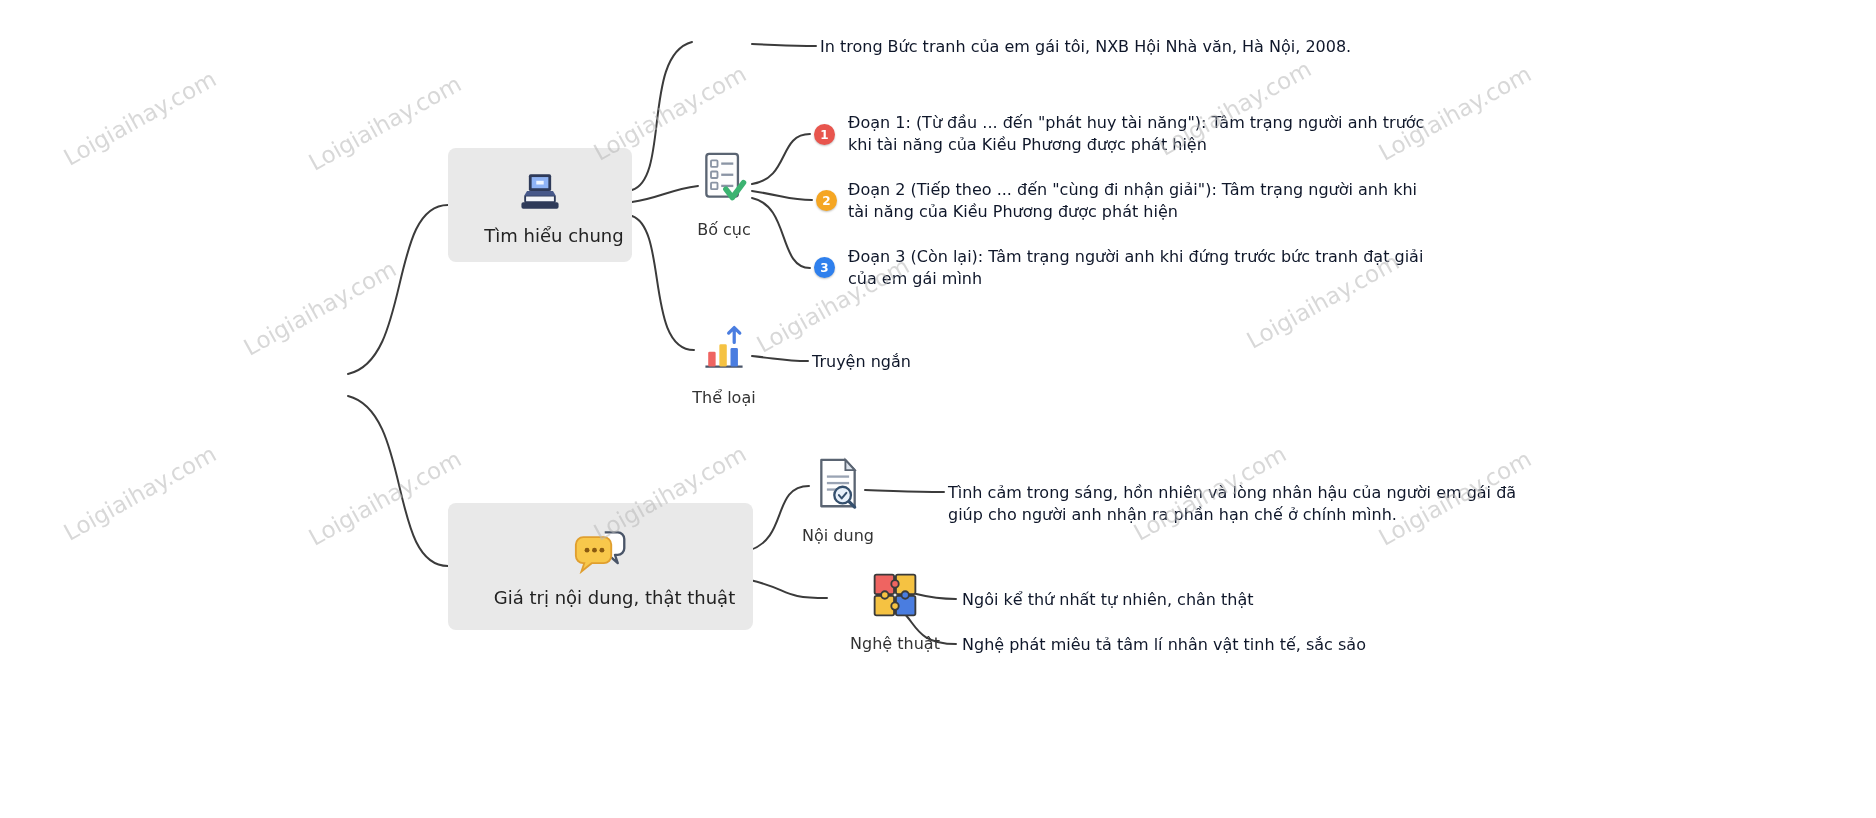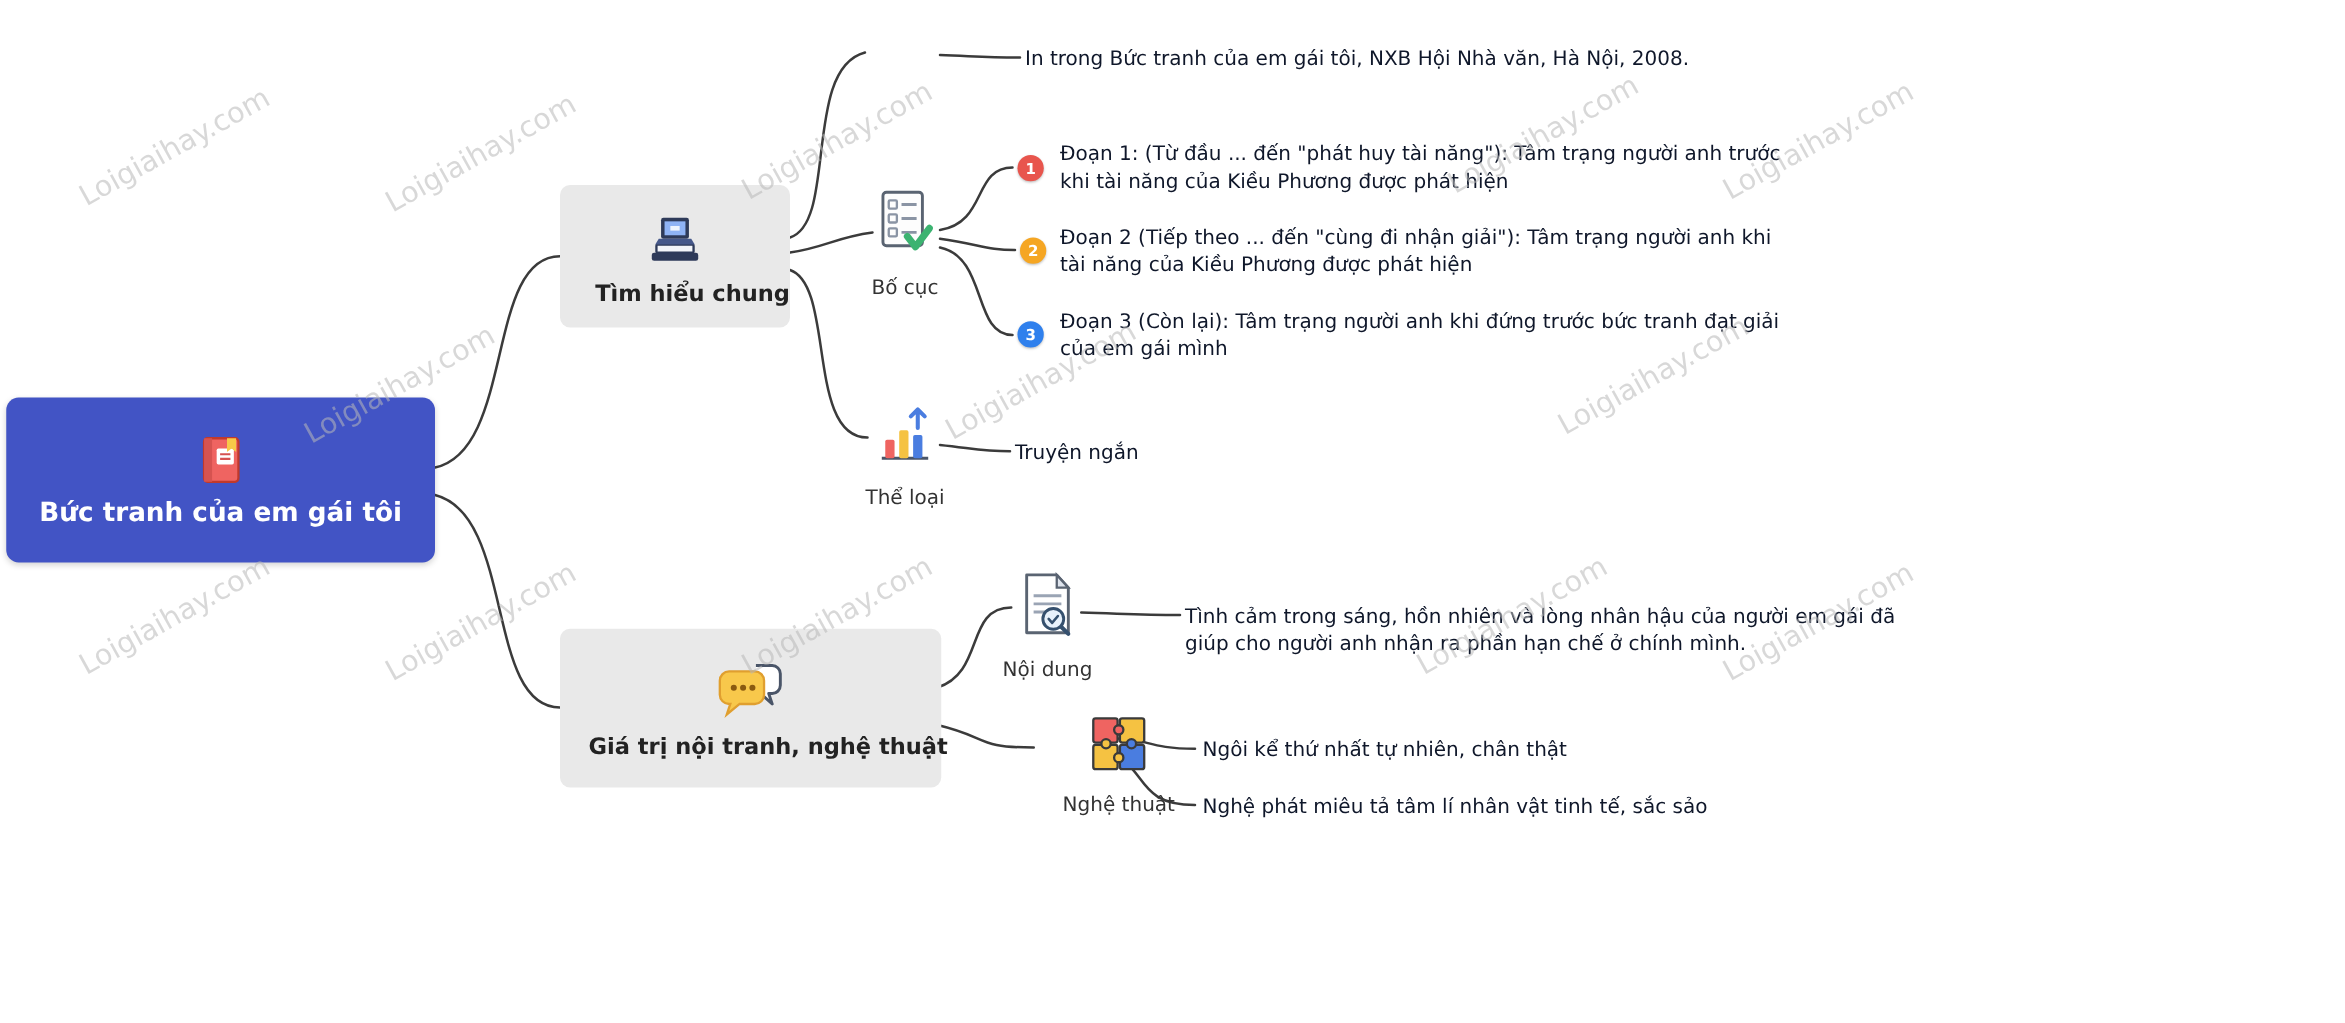--- a/index.html
+++ b/index.html
@@ -16,21 +16,21 @@
     justify-content:center; gap:8px; z-index:2; box-shadow:0 2px 5px rgba(0,0,0,.18);
   }
   .root-label { color:#ffffff; font-weight:bold; font-size:21px; white-space:nowrap; }
 
   .branch-node {
     position:absolute; border-radius:8px; display:flex; flex-direction:column;
     align-items:center; justify-content:center; gap:8px; z-index:2;
   }
   .branch1 { left:448px; top:148px; width:184px; height:114px; }
   .branch2 { left:448px; top:503px; width:305px; height:127px; }
-  .branch-label { font-weight:bold; font-size:18px; color:#222222; white-space:nowrap;margin-left:28px; }
+  .branch-label { font-weight:normal; font-size:18px; color:#222222; white-space:nowrap;margin-left:28px; }
 
   .leaf {
     position:absolute; display:flex; flex-direction:column; align-items:center; z-index:2;
   }
   .leaf-label { font-size:16px; color:#333333; margin-top:14px; white-space:nowrap; }
   .icon { display:flex; align-items:center; justify-content:center; }
 
   .text-block {
     position:absolute; font-size:16px; line-height:22px; color:#0f172a; z-index:2;
   }
@@ -64,33 +64,20 @@
     <path d="M752 191 C785 196 790 200 812 200"></path>
     <path d="M752 198 C790 206 778 268 810 268"></path>
     <path d="M752 356 C780 359 786 361 808 361"></path>
     <path d="M750 550 C788 538 772 486 809 486"></path>
     <path d="M750 580 C792 590 780 598 827 598"></path>
     <path d="M865 490 C900 491 912 492 944 492"></path>
     <path d="M883 591 C918 589 915 599 956 599"></path>
     <path d="M883 602 C920 610 905 644 956 644"></path>
   </svg>
 
-  <div class="root-node" style="background: rgb(66, 84, 197);">
-    <span class="icon">
-      <svg viewBox="0 0 48 48" width="44" height="44">
-        <rect x="9" y="5" width="30" height="38" rx="3" fill="#ef6461" stroke="#c0392b" stroke-width="2"></rect>
-        <rect x="9" y="5" width="7" height="38" fill="#d65350"></rect>
-        <rect x="20" y="14" width="15" height="14" rx="1.5" fill="#ffffff"></rect>
-        <line x1="23" y1="19" x2="32" y2="19" stroke="#d65350" stroke-width="1.8"></line>
-        <line x1="23" y1="23" x2="32" y2="23" stroke="#d65350" stroke-width="1.8"></line>
-        <path d="M29 5 h8 v12 l-4 -3 -4 3 z" fill="#f7c948"></path>
-      </svg>
-    </span>
-    <span class="root-label">Bức tranh của em gái tôi</span>
-  </div>
 
   <div class="branch-node branch1" style="background: rgb(233, 233, 233);">
     <span class="icon">
       <svg viewBox="0 0 56 56" width="52" height="52">
         <rect x="8" y="40" width="40" height="7" rx="2" fill="#2e3a59"></rect>
         <rect x="12" y="33" width="32" height="7" rx="1" fill="#f3f5f9" stroke="#2e3a59" stroke-width="2"></rect>
         <rect x="16" y="10" width="24" height="18" rx="2" fill="#2e3a59"></rect>
         <rect x="19" y="13" width="18" height="12" fill="#8fb3f5"></rect>
         <rect x="24" y="17" width="8" height="4" fill="#ffffff" opacity="0.85"></rect>
         <path d="M14 28 h28 l3 5 H11 z" fill="#46588a"></path>
@@ -102,21 +89,21 @@
   <div class="branch-node branch2" style="background: rgb(233, 233, 233);">
     <span class="icon">
       <svg viewBox="0 0 64 58" width="60" height="54">
         <path d="M36 8 h14 a7 7 0 0 1 7 7 v10 a7 7 0 0 1 -7 7 h-3 l3 9 -10 -9 h-4" fill="#ffffff" stroke="#4a5568" stroke-width="2.5" stroke-linejoin="round"></path>
         <path d="M13 13 h22 a8 8 0 0 1 8 8 v12 a8 8 0 0 1 -8 8 H22 l-11 9 3 -9 h-1 a8 8 0 0 1 -8 -8 V21 a8 8 0 0 1 8 -8 z" fill="#f8c84b" stroke="#e09f2f" stroke-width="2"></path>
         <circle cx="17" cy="27" r="2.6" fill="#8a5a10"></circle>
         <circle cx="25" cy="27" r="2.6" fill="#8a5a10"></circle>
         <circle cx="33" cy="27" r="2.6" fill="#8a5a10"></circle>
       </svg>
     </span>
-    <span class="branch-label">Giá trị nội tranh, nghệ thuật</span>
+    <span class="branch-label">Giá trị nội dung, thật thuật</span>
   </div>
 
 
   <div class="leaf" style="left:686px; top:150px; width:76px;">
     <span class="icon">
       <svg viewBox="0 0 56 60" width="52" height="56">
         <rect x="9" y="4" width="34" height="46" rx="3" fill="#fdfdfd" stroke="#5a6472" stroke-width="2.5"></rect>
         <rect x="14" y="11" width="7" height="7" rx="1" fill="none" stroke="#8a94a4" stroke-width="2"></rect>
         <line x1="25" y1="14.5" x2="38" y2="14.5" stroke="#8a94a4" stroke-width="2.5"></line>
         <rect x="14" y="23" width="7" height="7" rx="1" fill="none" stroke="#8a94a4" stroke-width="2"></rect>

